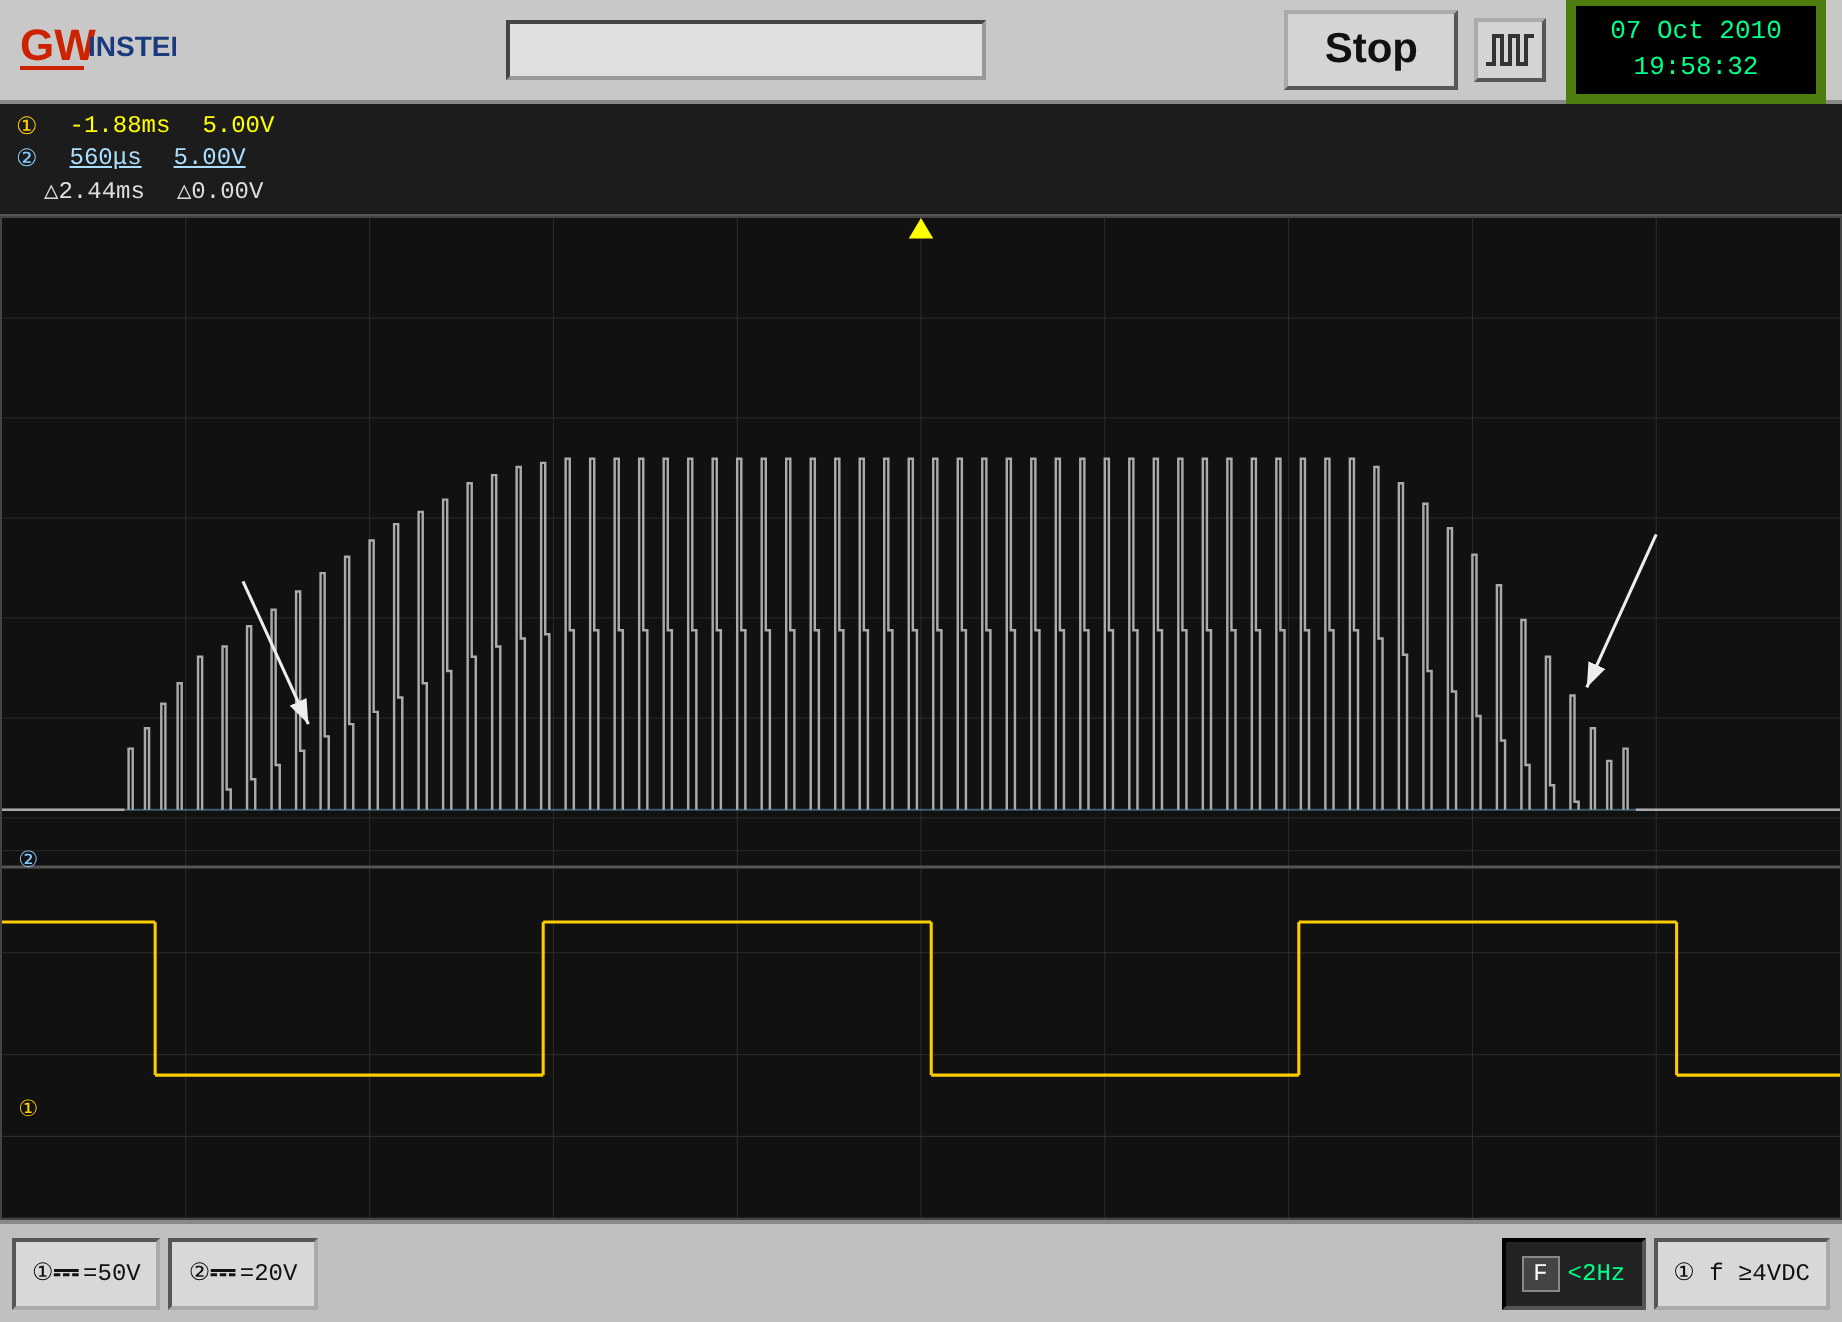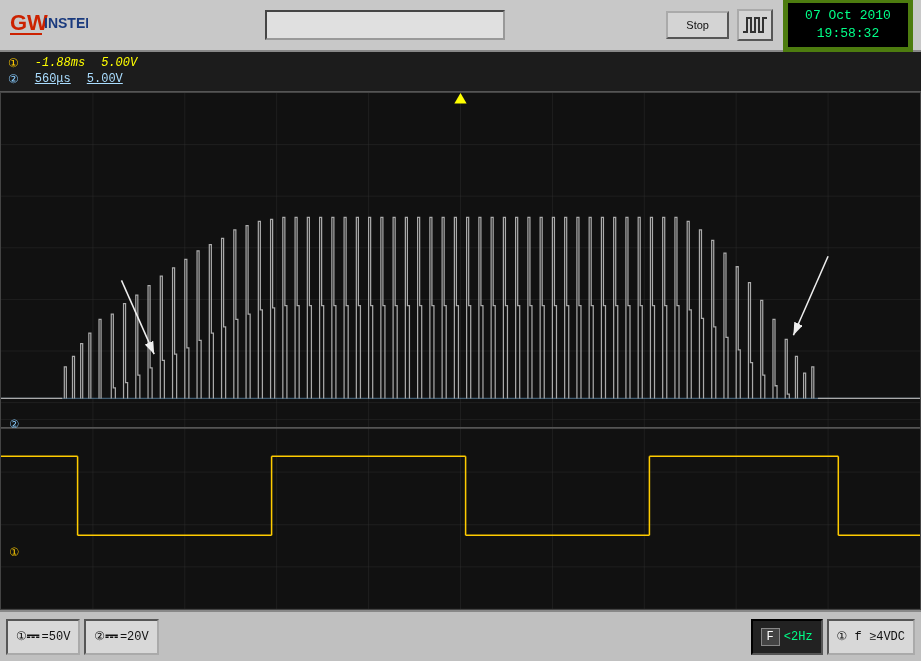--- a/index.html
+++ b/index.html
@@ -44,22 +44,22 @@
       width: 200px;
       height: 30px;
       background: #e8e8e8;
       border: 2px inset #888;
     }
 
     #stop-btn {
       background: #d4d4d4;
       border: 2px outset #aaa;
       padding: 6px 18px;
-      font-size: 11px;
-      font-weight: normal;
+      font-size: 21px;
+      font-weight: bold;
       cursor: pointer;
       color: #111;
       margin-right: 8px;
     }
 
     #wave-btn {
       width: 36px;
       height: 32px;
       background: #d4d4d4;
       border: 2px outset #aaa;
@@ -102,21 +102,21 @@
       gap: 1px;
     }
 
     .meas-row {
       display: flex;
       gap: 16px;
       font-size: 12px;
       color: #ddd;
     }
 
-    .meas-ch1 { color: #ffff00; font-style: italic; }
+    .meas-ch1 { color: #ffff00; }
     .meas-ch2 { color: #aaddff; text-decoration: underline; }
     .meas-delta { color: #ddd; }
 
     
     #waveform-container {
       flex: 1;
       position: relative;
       overflow: hidden;
     }
 
@@ -234,20 +234,24 @@
   <div id="meas-bar">
     <div class="meas-row">
       <span style="color:#ffcc00; font-size:12px;">①</span>
       <span class="meas-ch1">-1.88ms</span>
       <span class="meas-ch1">5.00V</span>
     </div>
     <div class="meas-row">
       <span style="color:#88ccff; font-size:12px;">②</span>
       <span class="meas-ch2">560μs</span>
       <span class="meas-ch2">5.00V</span>
+    </div>
+    <div class="meas-row">
+      <span style="margin-left:14px;" class="meas-delta">△2.44ms</span>
+      <span class="meas-delta">△0.00V</span>
     </div>
   </div>
 
   <div id="waveform-container" style="position:relative; flex:1; background:#111; border: 1px solid #444;">
 
     <div class="annotation" style="left:55px; top:100px; text-align:center;">
       <div style="font-size:13px; color:#eee;">PWM OFF</div>
       <div style="font-size:13px; color:#eee;">过零点</div>
     </div>
 

